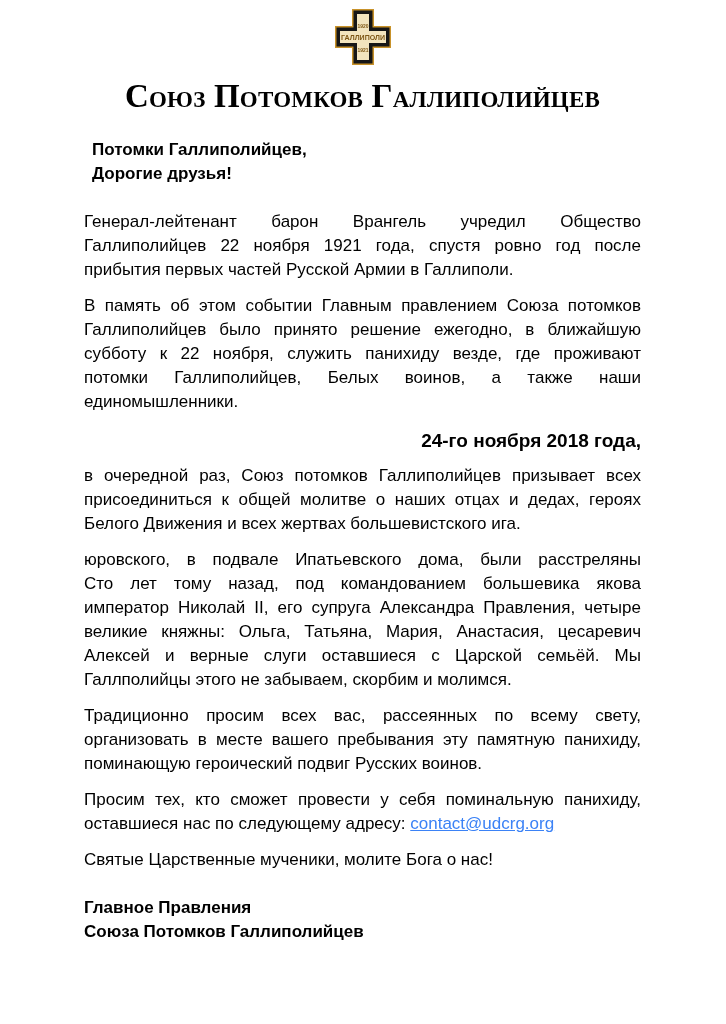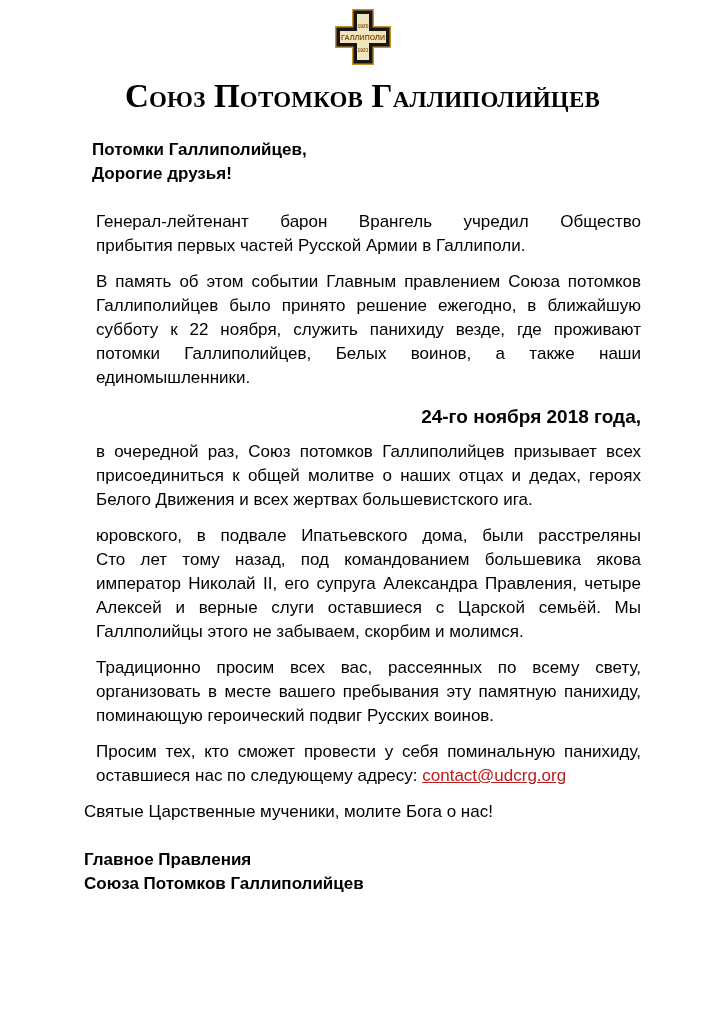--- a/index.html
+++ b/index.html
@@ -25,32 +25,32 @@
     font-weight: bold;
     font-size: 33px;
     line-height: 44px;
     text-align: center;
     margin: 8px -30px 20px -30px;
     white-space: nowrap;
     letter-spacing: 0.2px;
   }
   .body-text { font-size: 17px; line-height: 24px; }
   .greeting { font-weight: bold; margin: 0 0 24px 8px; }
-  .para { margin: 0 0 12px 12px; }
+  .para { margin: 0 0 12px 0; }
   .ln { min-height: 24px; }
   .jl { text-align: justify; text-align-last: justify; }
   .date-heading {
     font-size: 19px;
     line-height: 30px;
     font-weight: bold;
     text-align: right;
     margin: 4px 0 8px 0;
   }
   .email-link {
-    color: #b91c1c;
+    color: #3b82f6;
     text-decoration: underline;
     cursor: pointer;
   }
   .closing { margin: 12px 0 24px 0; }
   .signature { font-weight: bold; }
 </style>
 </head>
 <body>
 
 <div class="page">
@@ -76,20 +76,21 @@
 
   <div class="body-text">
 
     <div class="greeting">
       <div class="ln">Потомки Галлиполийцев,</div>
       <div class="ln">Дорогие друзья!</div>
     </div>
 
     <div class="para">
       <div class="ln jl">Генерал-лейтенант барон Врангель учредил Общество</div>
+      <div class="ln jl">Галлиполийцев 22 ноября 1921 года, спустя ровно год после</div>
       <div class="ln">прибытия первых частей Русской Армии в Галлиполи.</div>
     </div>
 
     <div class="para">
       <div class="ln jl">В память об этом событии Главным правлением Союза потомков</div>
       <div class="ln jl">Галлиполийцев было принято решение ежегодно, в ближайшую</div>
       <div class="ln jl">субботу к 22 ноября, служить панихиду везде, где проживают</div>
       <div class="ln jl">потомки Галлиполийцев, Белых воинов, а также наши</div>
       <div class="ln">единомышленники.</div>
     </div>
@@ -99,20 +100,21 @@
     <div class="para">
       <div class="ln jl">в очередной раз, Союз потомков Галлиполийцев призывает всех</div>
       <div class="ln jl">присоединиться к общей молитве о наших отцах и дедах, героях</div>
       <div class="ln">Белого Движения и всех жертвах большевистского ига.</div>
     </div>
 
     <div class="para">
       <div class="ln jl">юровского, в подвале Ипатьевского дома, были расстреляны</div>
       <div class="ln jl">Сто лет тому назад, под командованием большевика якова</div>
       <div class="ln jl">император Николай II, его супруга Александра Правления, четыре</div>
+      <div class="ln jl">великие княжны: Ольга, Татьяна, Мария, Анастасия, цесаревич</div>
       <div class="ln jl">Алексей и верные слуги оставшиеся с Царской семьёй. Мы</div>
       <div class="ln">Галлполийцы этого не забываем, скорбим и молимся.</div>
     </div>
 
     <div class="para">
       <div class="ln jl">Традиционно просим всех вас, рассеянных по всему свету,</div>
       <div class="ln jl">организовать в месте вашего пребывания эту памятную панихиду,</div>
       <div class="ln">поминающую героический подвиг Русских воинов.</div>
     </div>
 

